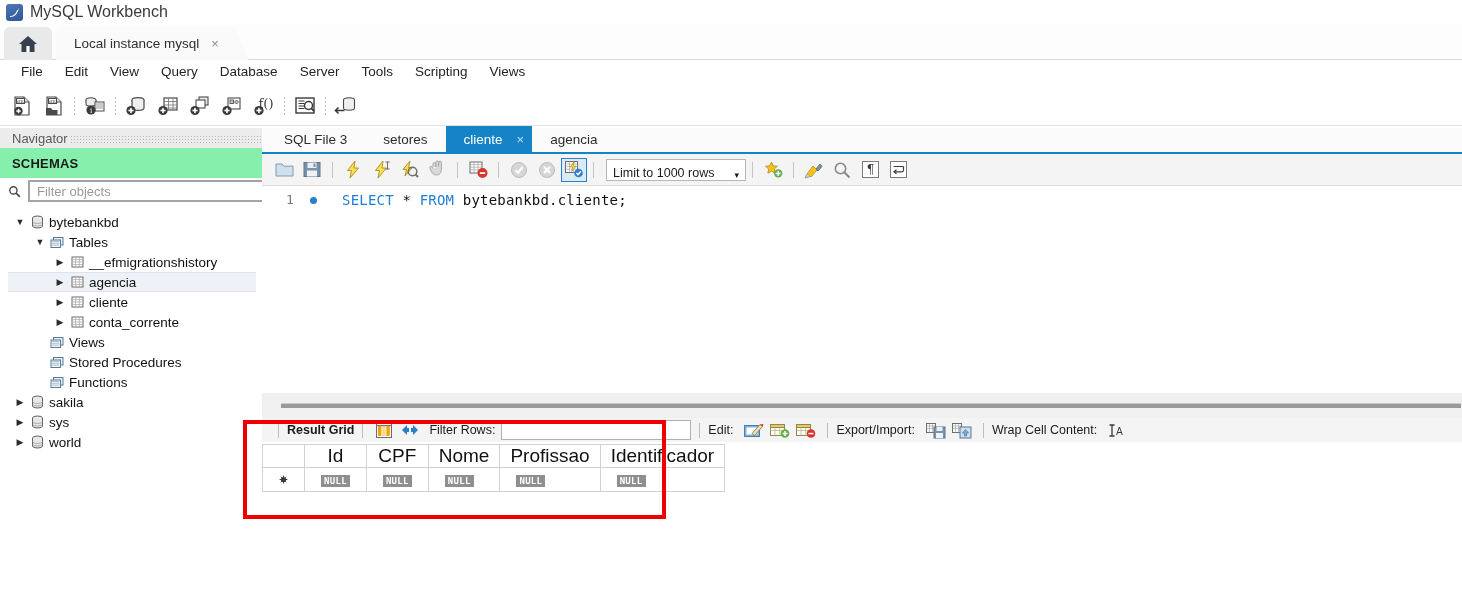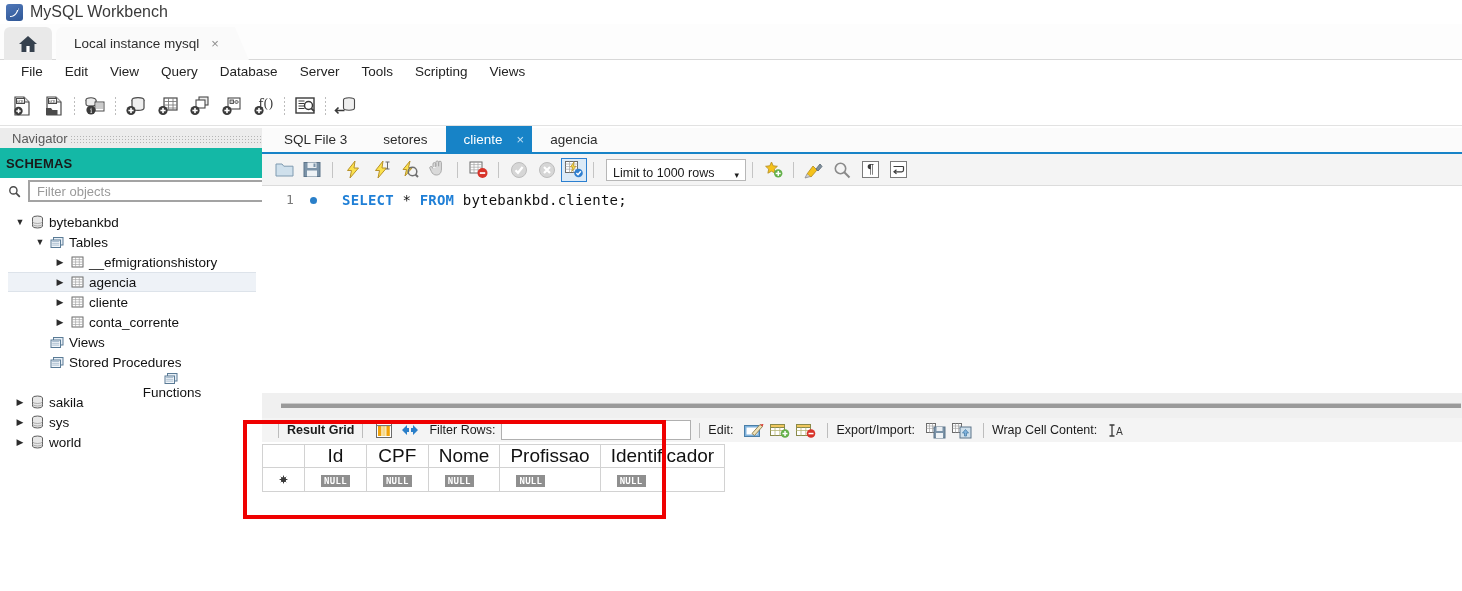--- a/index.html
+++ b/index.html
@@ -64,22 +64,22 @@
     background: repeating-linear-gradient(to bottom,#bdbdbd 0 2px,transparent 2px 4px); }
 
   
   .sidebar { position:absolute; left:0; top:128px; width:294px; height:463px;
     background:#ffffff; border-right:1px solid #d6d6d6; }
   .nav-head { height:20px; background:#ececec; display:flex; align-items:center;
     padding-left:12px; font-size:13px; color:#5a5a5a; overflow:hidden; }
   .nav-head .dots { flex:1; height:9px; margin-left:2px; margin-top:2px;
     background-image: radial-gradient(circle, #b4b4b4 0.7px, transparent 0.8px);
     background-size:3px 3px; }
-  .schemas-row { height:30px; display:flex; align-items:center; padding:0 6px;
-    background:#14b8a6; }
+  .schemas-row { height:30px; display:flex; align-items:center; padding:0 12px;
+    background:#86efac; }
   .schemas-row .lbl { font-weight:bold; font-size:13px; color:#1a1a1a; letter-spacing:0.2px; }
   .schemas-row .refresh { margin-left:auto; color:#4a5f7a; }
   .filter-row { padding:2px 10px 6px 8px; display:flex; align-items:center; }
   .filter-row .mag { width:20px; text-align:center; color:#4a4a4a; }
   .filter-box { flex:1; height:22px; border:2px solid #a3a3a3; background:#fff;
     display:flex; align-items:center; padding-left:7px; font-size:13px; color:#9a9a9a; }
   .tree { padding-top:4px; font-size:13.5px; color:#111; }
   .tnode { height:20px; display:flex; align-items:center; white-space:nowrap; }
   .tnode.sel { background:#eef2f7; border-top:1px solid #dde3ea; border-bottom:1px solid #dde3ea;
       width:248px; margin-left:8px; }
@@ -106,21 +106,21 @@
   .limitsel .cv { margin-left:auto; font-size:9px; }
 
   .codearea { height:206px; background:#ffffff; position:relative; }
   .gutter { position:absolute; left:0; top:0; width:48px; height:206px; background:#ffffff; }
   .lnum { position:absolute; left:24px; top:6px; font-family:"DejaVu Sans Mono", monospace;
     font-size:13px; color:#7a7a7a; }
   .bullet { position:absolute; left:48px; top:11px; width:7px; height:7px; border-radius:50%;
     background:#2a7fc9; }
   .codeline { position:absolute; left:80px; top:6px; font-family:"DejaVu Sans Mono", monospace;
     font-size:14px; color:#111; letter-spacing:0.2px; white-space:pre; }
-  .kw { color:#1f7fd6; font-weight:bold; }
+  .kw { color:#1f7fd6; font-weight:normal; }
   .star { color:#111; }
 
   .splitbar { height:26px; background:#f0f0f0; display:flex; align-items:center;
     justify-content:center; border-top:1px solid #ffffff; }
   .grip { width:1180px; height:5px; background:#9a9a9a; margin-left:18px;
     border-top:1px solid #c9c9c9; }
 
   
   .resultwrap { background:#ffffff; position:relative; }
   .gridtoolbar { height:24px; background:#f4f4f4; display:flex; align-items:center;
@@ -396,21 +396,21 @@
         <span class="ticon">
           <svg width="14" height="13" viewBox="0 0 14 13">
               <rect x="3.5" y="1.5" width="9.5" height="7.5" fill="#e6eef5" stroke="#5a7b96" stroke-width="1"></rect>
               <rect x="1" y="4" width="9.5" height="7.5" fill="#f2f6fa" stroke="#5a7b96" stroke-width="1"></rect>
               <path d="M2.2 5.5 h7 M2.2 7.3 h7 M2.2 9.1 h7" stroke="#8fa9bf" stroke-width="0.7"></path>
             </svg>
         </span>
         <span class="tlabel">Stored Procedures</span>
       </div>
 
-      <div class="tnode" style="padding-left:48px;flex-direction:column;">
+      <div class="tnode" style="padding-left:48px;">
         <span class="ticon">
           <svg width="14" height="13" viewBox="0 0 14 13">
               <rect x="3.5" y="1.5" width="9.5" height="7.5" fill="#e6eef5" stroke="#5a7b96" stroke-width="1"></rect>
               <rect x="1" y="4" width="9.5" height="7.5" fill="#f2f6fa" stroke="#5a7b96" stroke-width="1"></rect>
               <path d="M2.2 5.5 h7 M2.2 7.3 h7 M2.2 9.1 h7" stroke="#8fa9bf" stroke-width="0.7"></path>
             </svg>
         </span>
         <span class="tlabel">Functions</span>
       </div>
 

